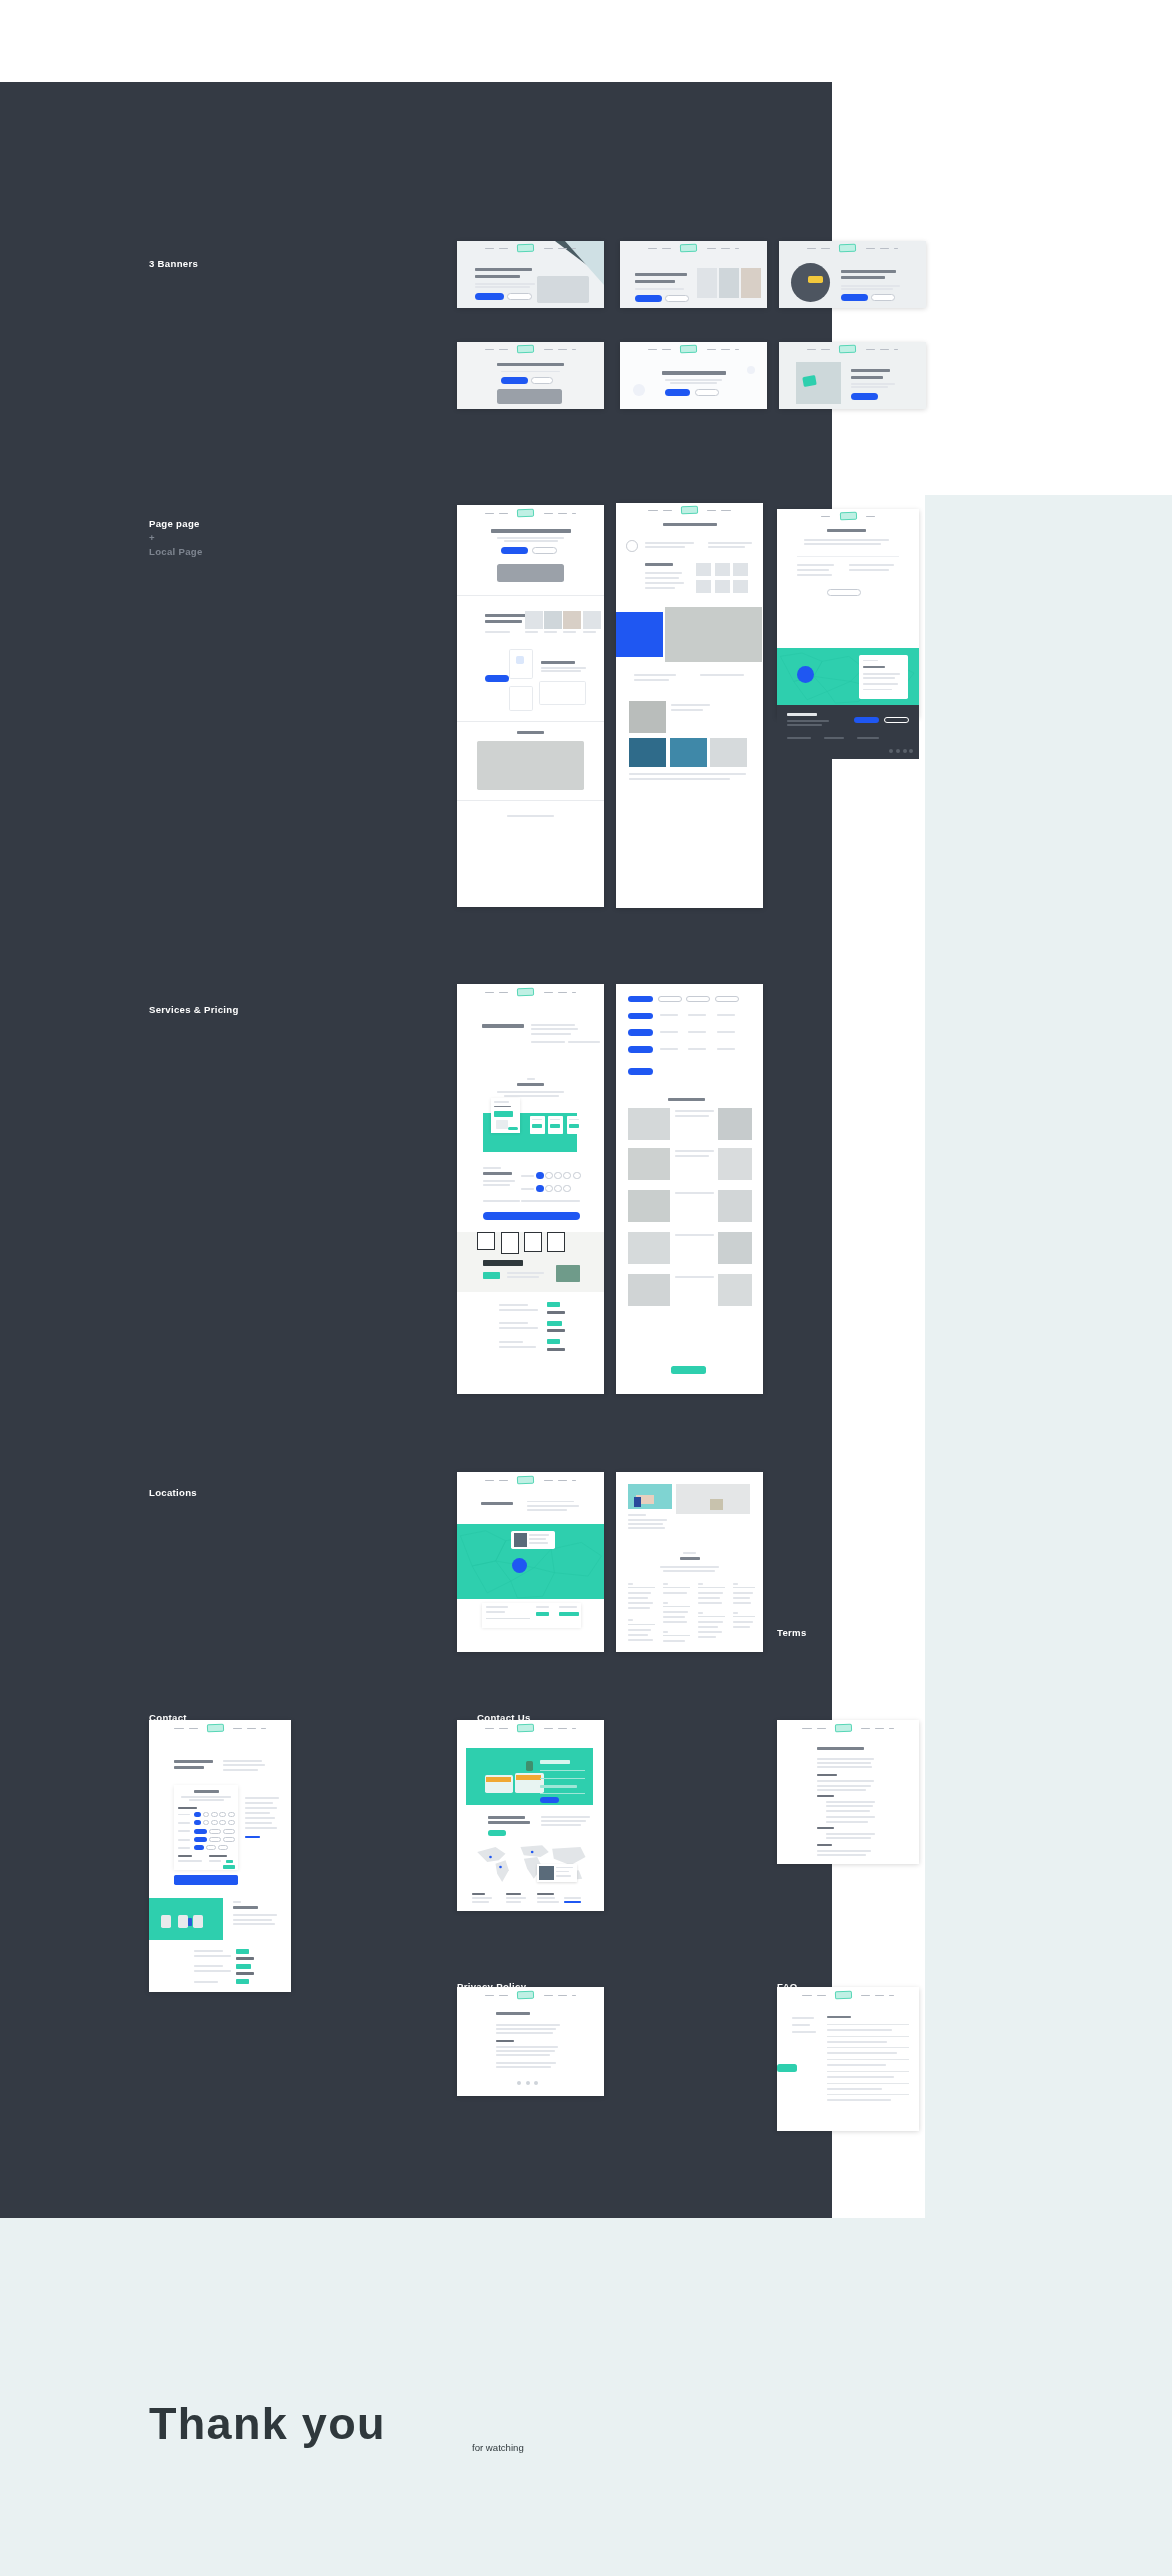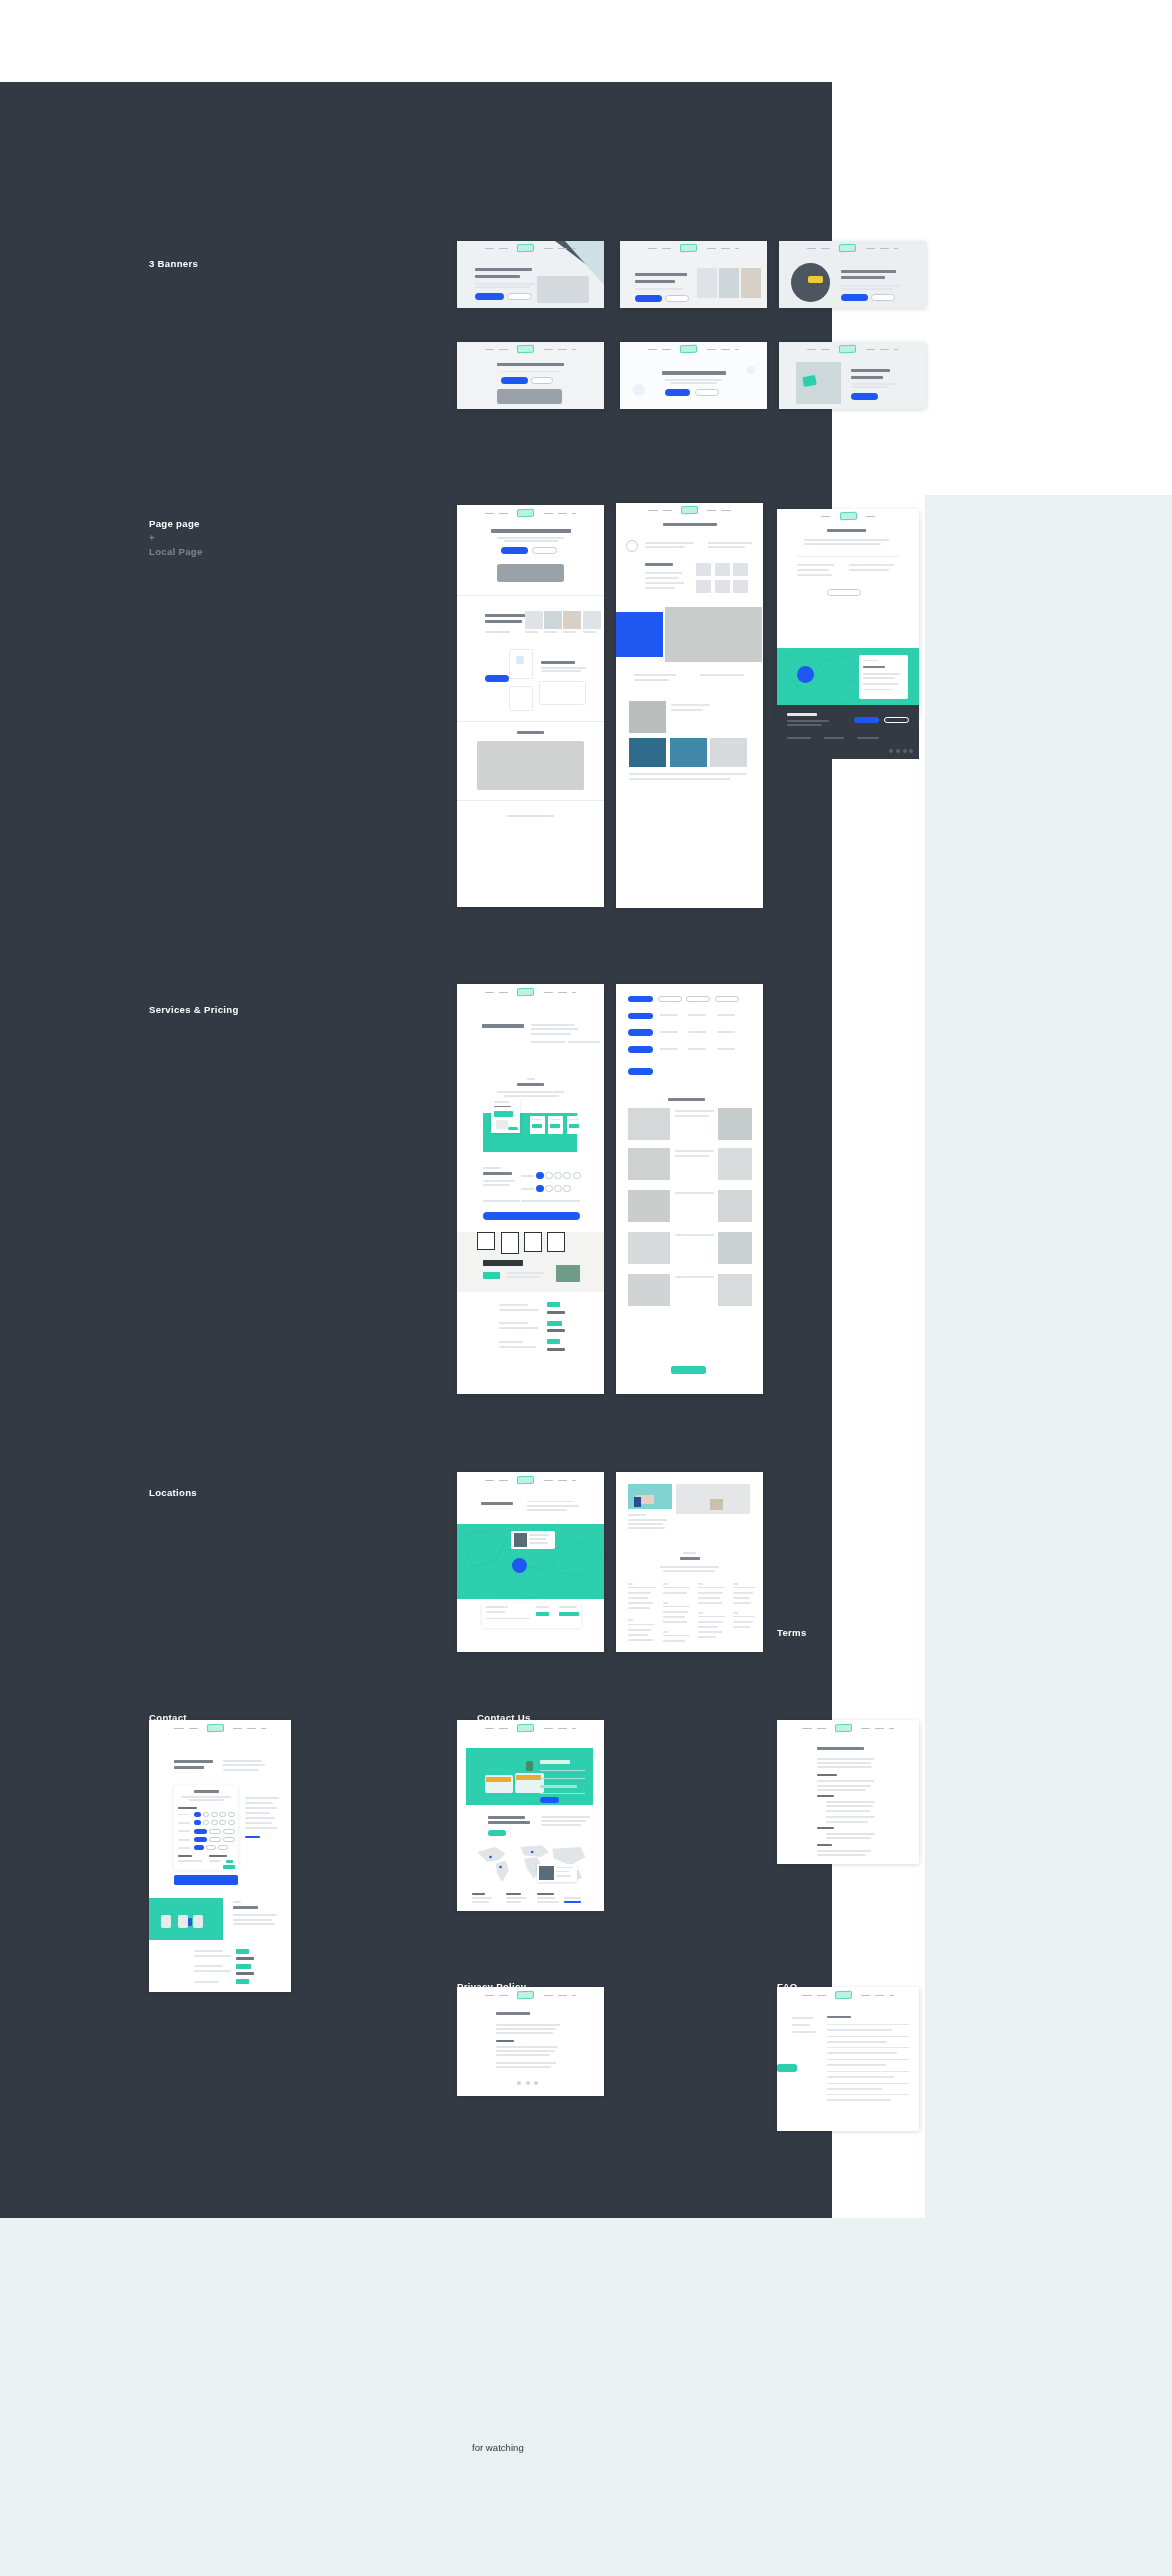--- a/index.html
+++ b/index.html
@@ -857,16 +857,17 @@
     <div class="abs" style="left:50px;top:72px;width:82px;height:0.8px;background:#e4e7ea"></div>
     <div class="abs ln lt" style="left:50px;top:77px;width:59px;"></div>
     <div class="abs" style="left:50px;top:84px;width:82px;height:0.8px;background:#e4e7ea"></div>
     <div class="abs ln lt" style="left:50px;top:89px;width:67px;"></div>
     <div class="abs" style="left:50px;top:96px;width:82px;height:0.8px;background:#e4e7ea"></div>
     <div class="abs ln lt" style="left:50px;top:101px;width:55px;"></div>
     <div class="abs" style="left:50px;top:107px;width:82px;height:0.8px;background:#e4e7ea"></div>
     <div class="abs ln lt" style="left:50px;top:112px;width:64px;"></div>
   </div>
 
+  <div class="thanks">Thank  you</div>
   <div class="thanks-sub">for watching</div>
 
 </div>
 
 
 </body></html>

